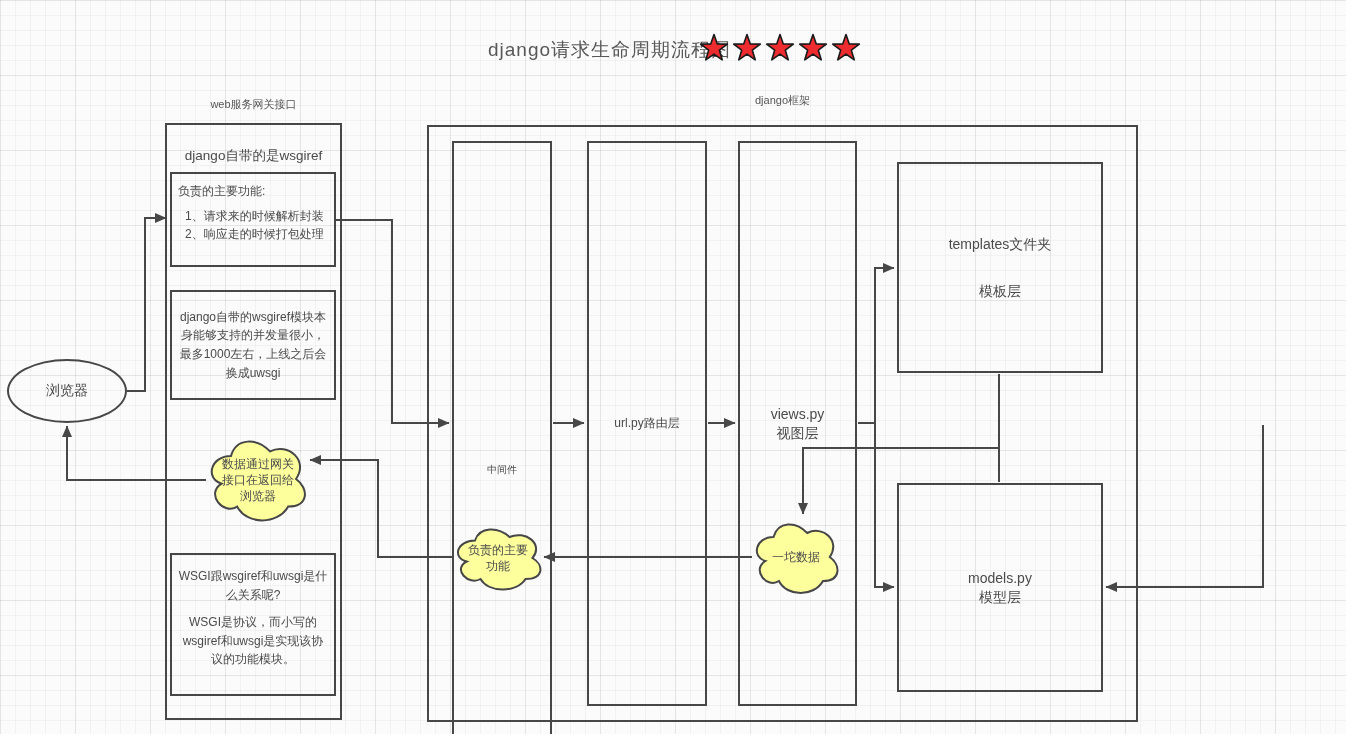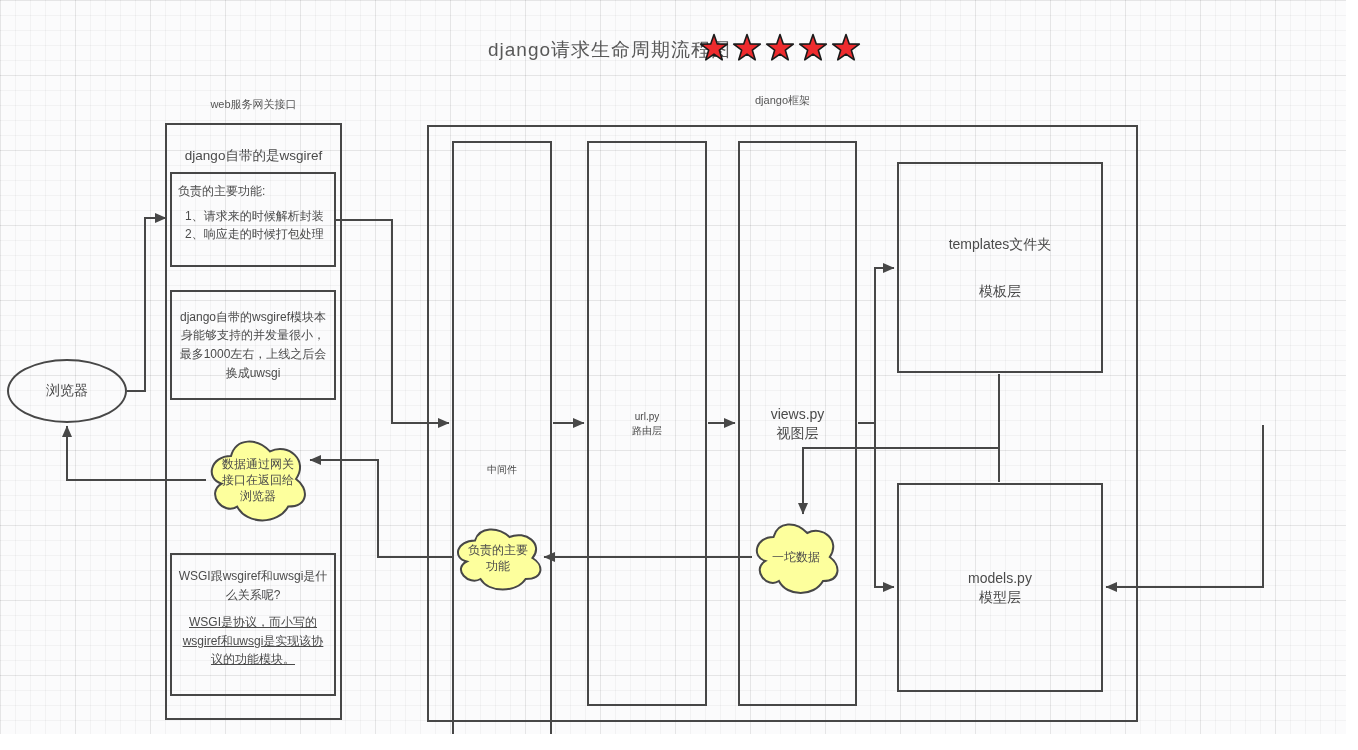--- a/index.html
+++ b/index.html
@@ -92,28 +92,28 @@
   <div class="abs box smalltext" style="left:170px;top:172px;width:166px;height:95px;padding:8px 6px;">
     <div>负责的主要功能:</div>
     <div style="margin-top:6px;padding-left:7px;">1、请求来的时候解析封装</div>
     <div style="padding-left:7px;">2、响应走的时候打包处理</div>
   </div>
 
   <div class="abs box vcenter smalltext" style="left:170px;top:290px;width:166px;height:110px;padding:0 5px;">django自带的wsgiref模块本身能够支持的并发量很小，最多1000左右，上线之后会换成uwsgi</div>
 
   <div class="abs box" style="left:170px;top:553px;width:166px;height:143px;display:flex;flex-direction:column;align-items:flex-start;justify-content:flex-start;padding:12px 5px 0;">
     <div class="smalltext" style="text-align:center;">WSGI跟wsgiref和uwsgi是什么关系呢?</div>
-    <div class="smalltext" style="text-align:center;margin-top:9px;text-decoration:underline;">WSGI是协议，而小写的wsgiref和uwsgi是实现该协议的功能模块。</div>
+    <div class="smalltext" style="text-align:center;margin-top:9px;">WSGI是协议，而小写的wsgiref和uwsgi是实现该协议的功能模块。</div>
   </div>
 
   <div class="abs box" style="left:427px;top:125px;width:711px;height:597px;"></div>
 
   <div class="abs box vcenter" style="left:452px;top:141px;width:100px;height:657px;font-size:10px;">中间件</div>
 
-  <div class="abs box vcenter" style="left:587px;top:141px;width:120px;height:565px;font-size:10px;flex-direction:column;line-height:1.35;">
+  <div class="abs box vcenter" style="left:587px;top:141px;width:120px;height:565px;font-size:12px;flex-direction:row;line-height:1.35;">
     <div>url.py</div>
     <div>路由层</div>
   </div>
 
   <div class="abs box vcenter" style="left:738px;top:141px;width:119px;height:565px;font-size:14px;flex-direction:column;line-height:1.35;">
     <div>views.py</div>
     <div>视图层</div>
   </div>
 
   <div class="abs box vcenter" style="left:897px;top:162px;width:206px;height:211px;font-size:14px;flex-direction:column;line-height:1.35;gap:28px;">

